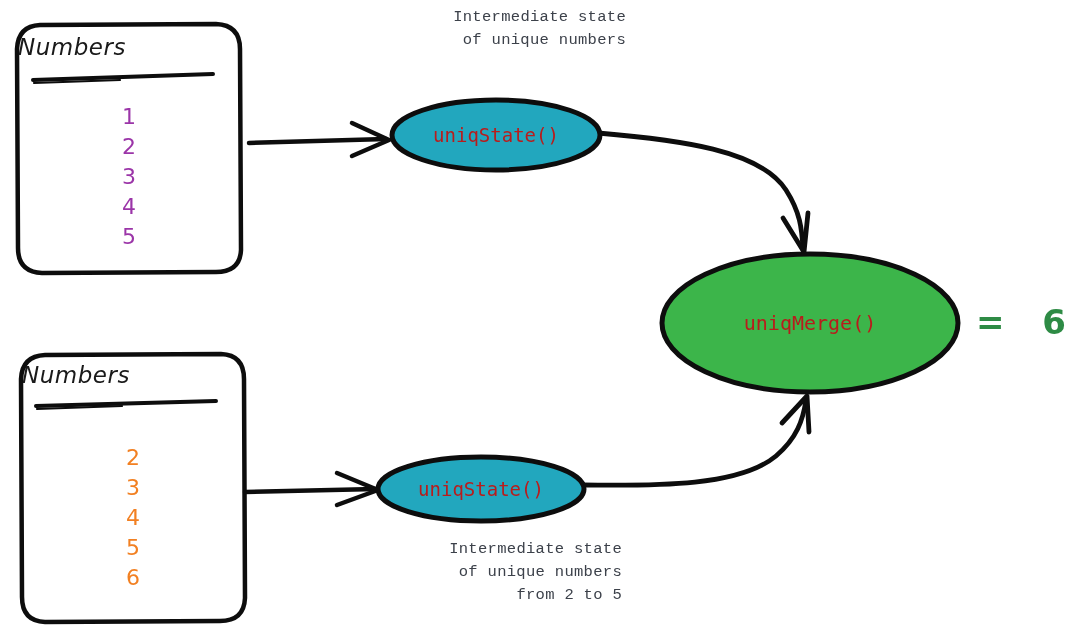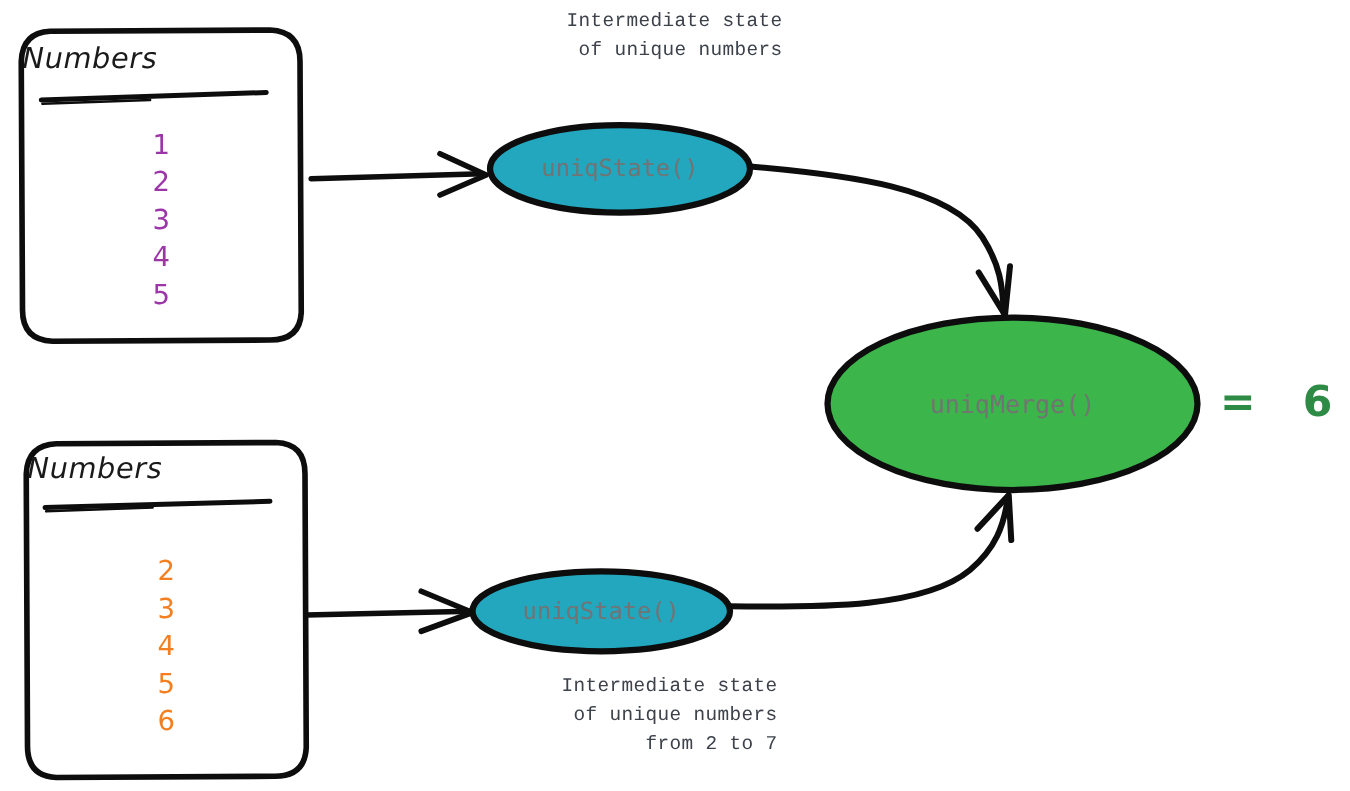--- a/index.html
+++ b/index.html
@@ -41,21 +41,21 @@
     font-weight: 500;
   }
   .num-list div {
     height: 30px;
   }
   .ellipse-label {
     position: absolute;
     text-align: center;
     font-family: "DejaVu Sans Mono", monospace;
     font-size: 19px;
-    color: #737373;
+    color: #b91c1c;
     white-space: nowrap;
   }
   .ellipse-label.green-label {
     font-size: 20px;
   }
   .annotation {
     position: absolute;
     text-align: right;
     font-family: Liberation Mono, monospace;
     font-size: 15.5px;
@@ -146,21 +146,21 @@
   </div>
 
   <div class="annotation" style="left:376px; top:6px; width:250px;">
     <div>Intermediate state</div>
     <div>of unique numbers</div>
   </div>
 
   <div class="annotation" style="left:372px; top:538px; width:250px;">
     <div>Intermediate state</div>
     <div>of unique numbers</div>
-    <div>from 2 to 7</div>
+    <div>from 2 to 5</div>
   </div>
 
   <div class="ellipse-label" style="left:392px; top:124px; width:208px;">uniqState()</div>
 
   <div class="ellipse-label" style="left:378px; top:478px; width:206px;">uniqState()</div>
 
   <div class="ellipse-label green-label" style="left:662px; top:311px; width:296px;">uniqMerge()</div>
 
   <div class="result" style="left:976px; top:302px; color:#2E8B45;">
     <span>=</span>

